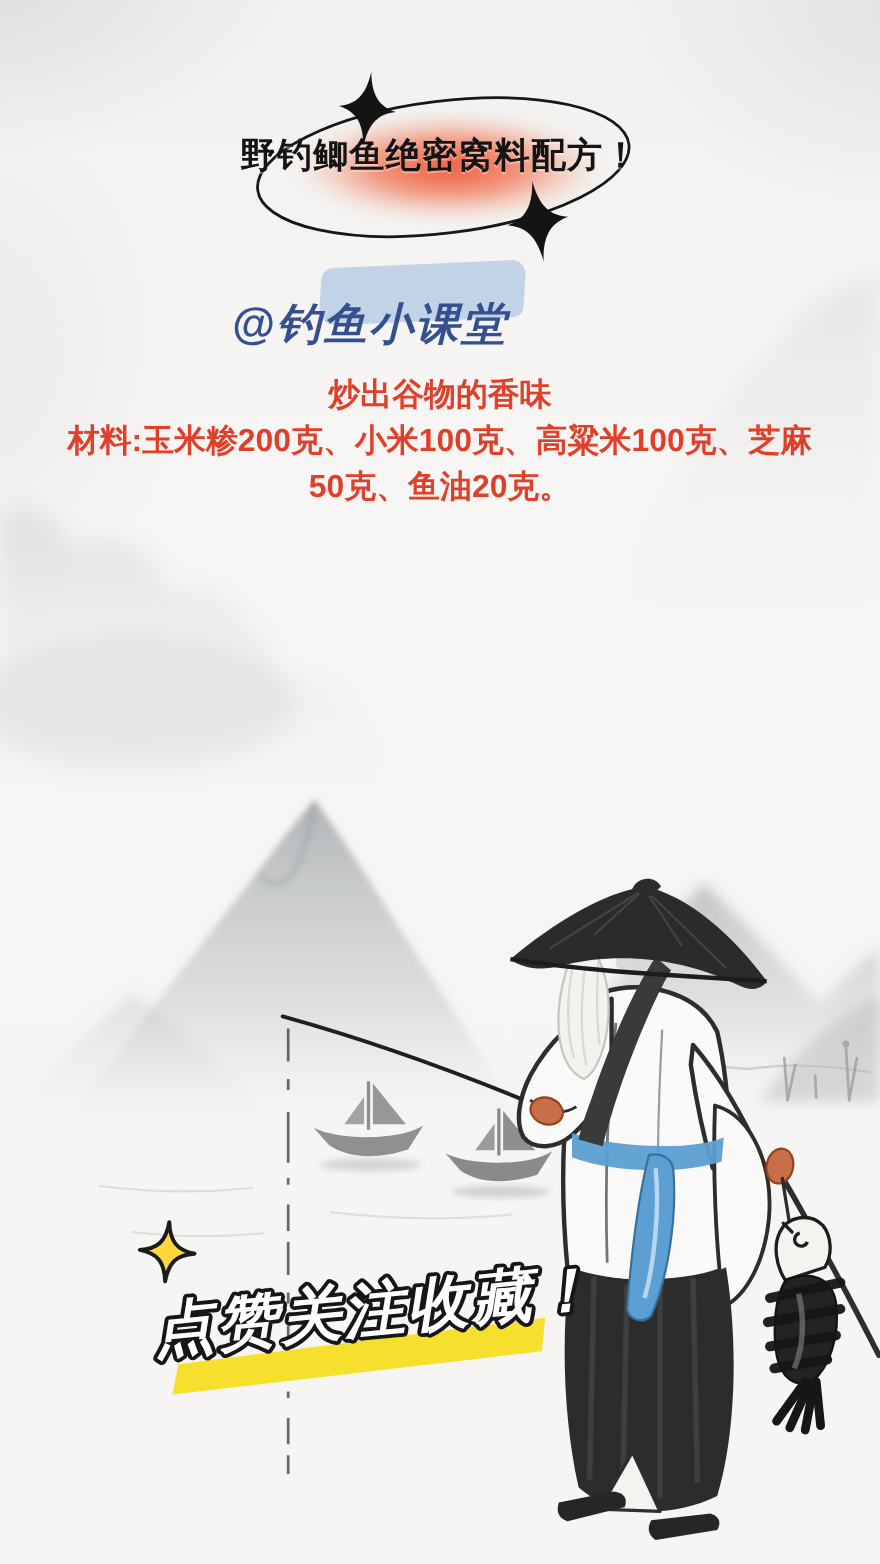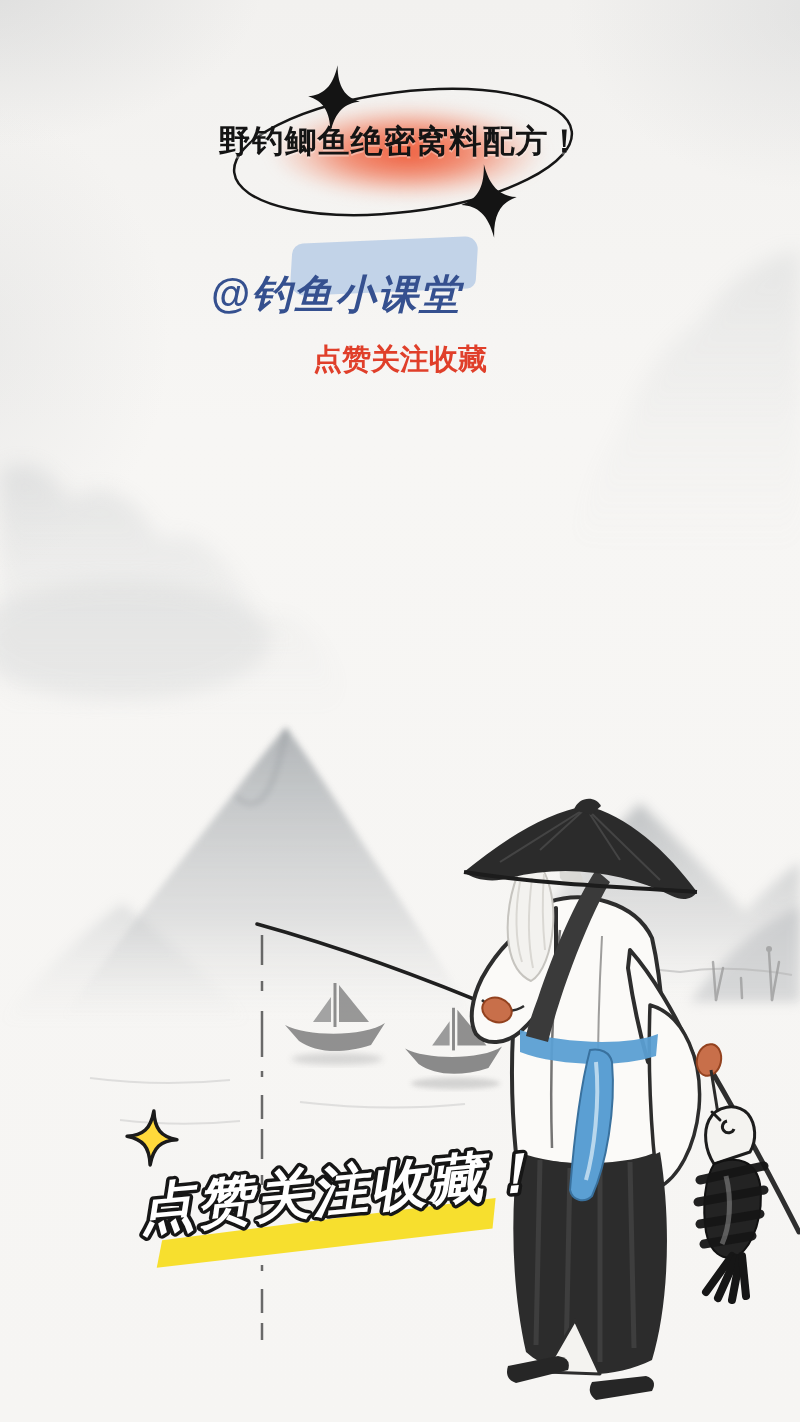--- a/index.html
+++ b/index.html
@@ -242,21 +242,22 @@
       <path d="M0,-27 C2,-9 9,-2 25,0 C9,2 2,9 0,27 C-2,9 -9,2 -25,0 C-9,-2 -2,-9 0,-27 Z" fill="#ffd93b" stroke="#1b1b1b" stroke-width="3.5" stroke-linejoin="round"></path>
     </g>
   </svg>
 
   <h1 class="title">野钓鲫鱼绝密窝料配方！</h1>
 
   <div class="handle-highlight"></div>
   <div class="handle">@钓鱼小课堂</div>
 
   <section class="recipe">
-    <p class="recipe-heading">点赞关注收藏</p>
+    <p class="recipe-heading">炒出谷物的香味</p>
+    <p>材料:玉米糁200克、小米100克、高粱米100克、芝麻50克、鱼油20克。</p>
   </section>
 
   <svg class="cta-svg" width="440" height="150" viewBox="0 0 440 150">
     <g transform="rotate(-5.5 220 75)">
       <path d="M30 88 L366 78 L360 108 L22 115 Z" fill="#f7df2e"></path>
       <text x="10" y="74" font-family="Liberation Sans, DejaVu Sans, sans-serif" font-size="54" font-weight="900" font-style="italic" letter-spacing="2" fill="#ffffff" stroke="#161616" stroke-width="7" paint-order="stroke" stroke-linejoin="round" textLength="405" lengthAdjust="spacingAndGlyphs">点赞关注收藏！</text>
     </g>
   </svg>
 
 </div>

